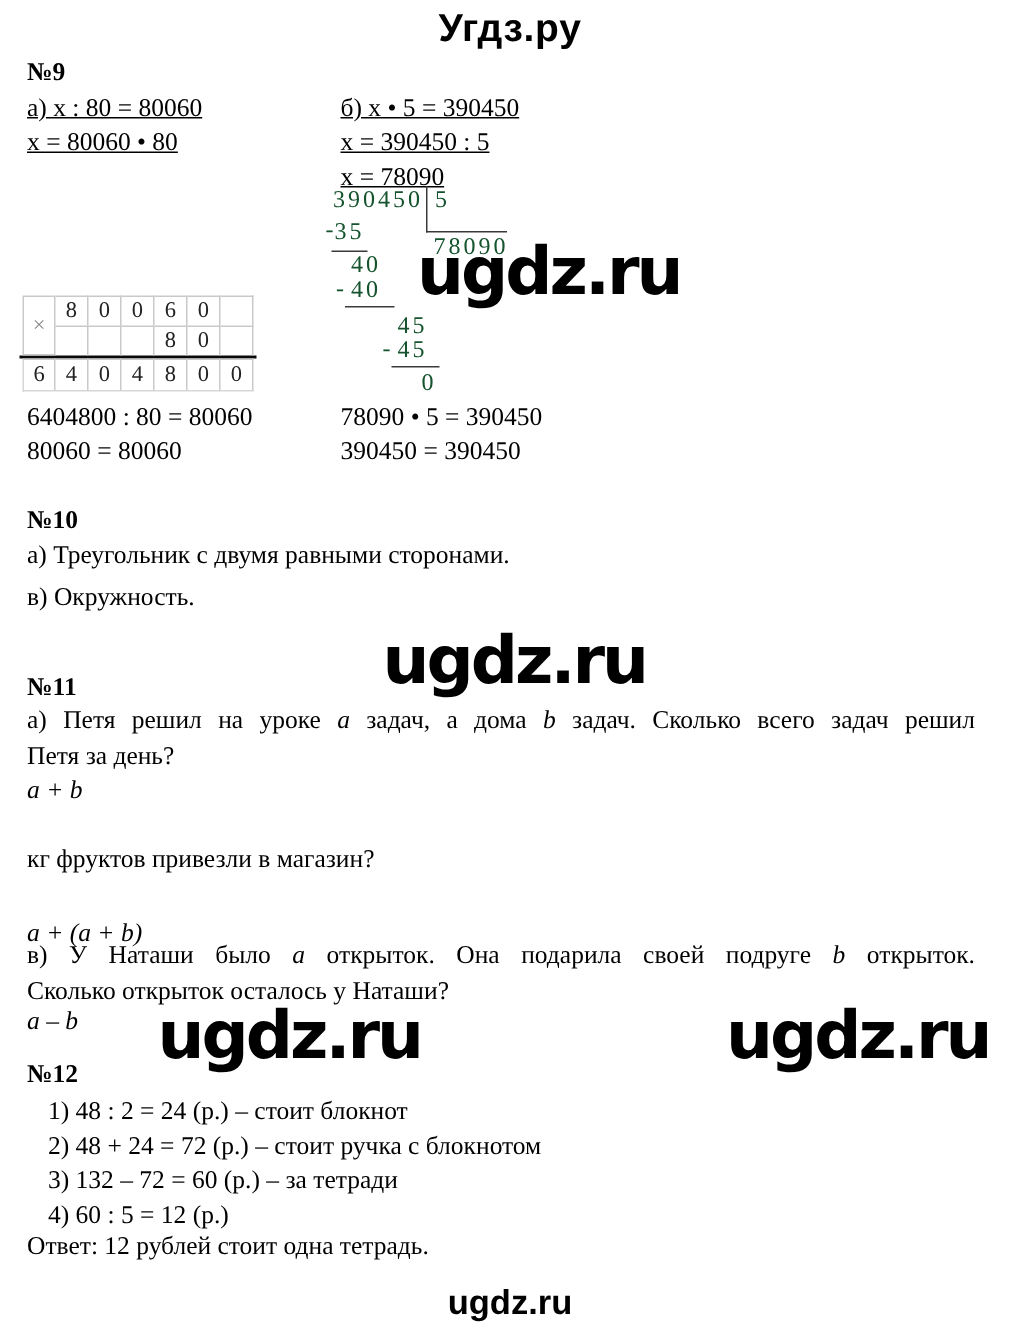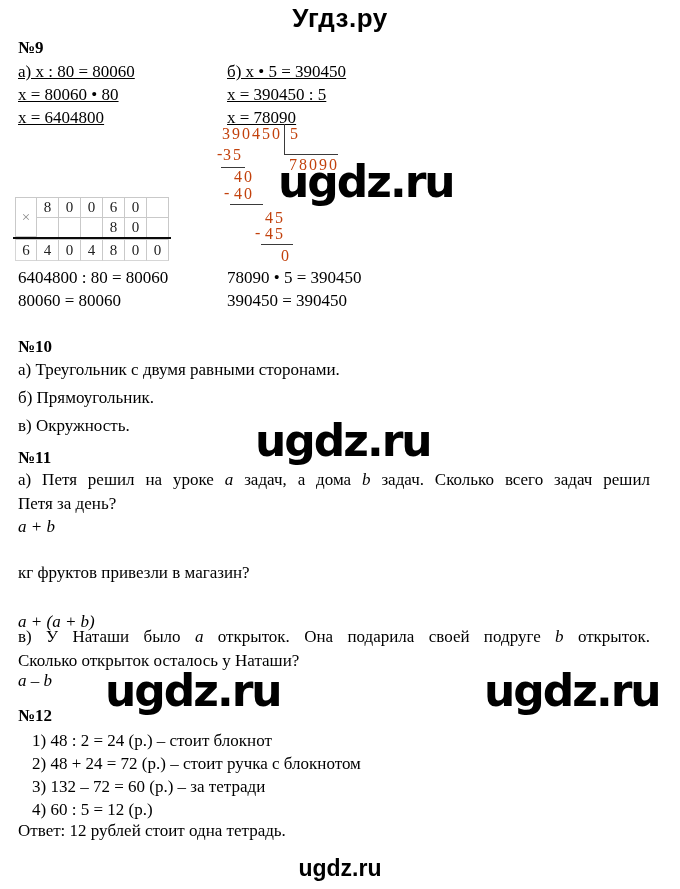--- a/index.html
+++ b/index.html
@@ -34,21 +34,21 @@
   .sec11-head { left:18px; top:448px; }
   .sec12-head { left:18px; top:706px; }
 
   .eq-col { line-height:23px;text-decoration:underline; }
   .eq-left  { left:18px;  top:60px; }
   .eq-right { left:227px; top:60px; }
   .check-left  { left:18px;  top:266px; line-height:23px; }
   .check-right { left:227px; top:266px; line-height:23px; }
 
   
-  .division { left:218px; top:123px; width:135px; height:142px; color:#c2410c; }
+  .division { left:218px; top:123px; width:135px; height:142px; color:#14532d; }
   .division span { position:absolute; font-size:16px; letter-spacing:2px; white-space:nowrap; }
   .division .rule { position:absolute; background:#3a3a3a; }
   .dv-dividend { left:4px;  top:2px;  }
   .dv-vbar     { left:66px; top:1px;  width:1px;  height:31px; }
   .dv-divisor  { left:72px; top:2px;  }
   .dv-hline    { left:66px; top:31px; width:54px; height:1px;  }
   .dv-quotient { left:71px; top:33px; }
   .dv-minus1   { left:-1px; top:22px; }
   .dv-sub1     { left:5px;  top:23px; }
   .dv-ul1      { left:3px;  top:44px; width:24px; height:1px; }
@@ -97,21 +97,20 @@
 </head>
 <body>
 
 <div class="abs site-title">Угдз.ру</div>
 
 <div class="abs heading sec9-head">№9</div>
 
 <div class="abs eq-col eq-left">
   <div>а) х : 80 = 80060</div>
   <div>х = 80060 • 80</div>
-  <div>х = 6404800</div>
 </div>
 
 <div class="abs eq-col eq-right">
   <div>б) х • 5 = 390450</div>
   <div>х = 390450 : 5</div>
   <div>х = 78090</div>
 </div>
 
 <div class="abs division">
   <span class="dv-dividend">390450</span>
@@ -174,21 +173,20 @@
 <div class="abs check-right">
   <div>78090 • 5 = 390450</div>
   <div>390450 = 390450</div>
 </div>
 
 <div class="abs wm wm1">ugdz.ru</div>
 
 <div class="abs heading sec10-head">№10</div>
 <div class="abs sec10-list">
   <div>а) Треугольник с двумя равными сторонами.</div>
-  <div>б) Прямоугольник.</div>
   <div>в) Окружность.</div>
 </div>
 
 <div class="abs wm wm2">ugdz.ru</div>
 
 <div class="abs heading sec11-head">№11</div>
 
 <div class="abs para p11a">
   <div class="just"><span>а) Петя решил на уроке </span><span class="var">a</span><span> задач, а дома </span><span class="var">b</span><span> задач. Сколько всего задач решил</span></div>
   <div>Петя за день?</div>

